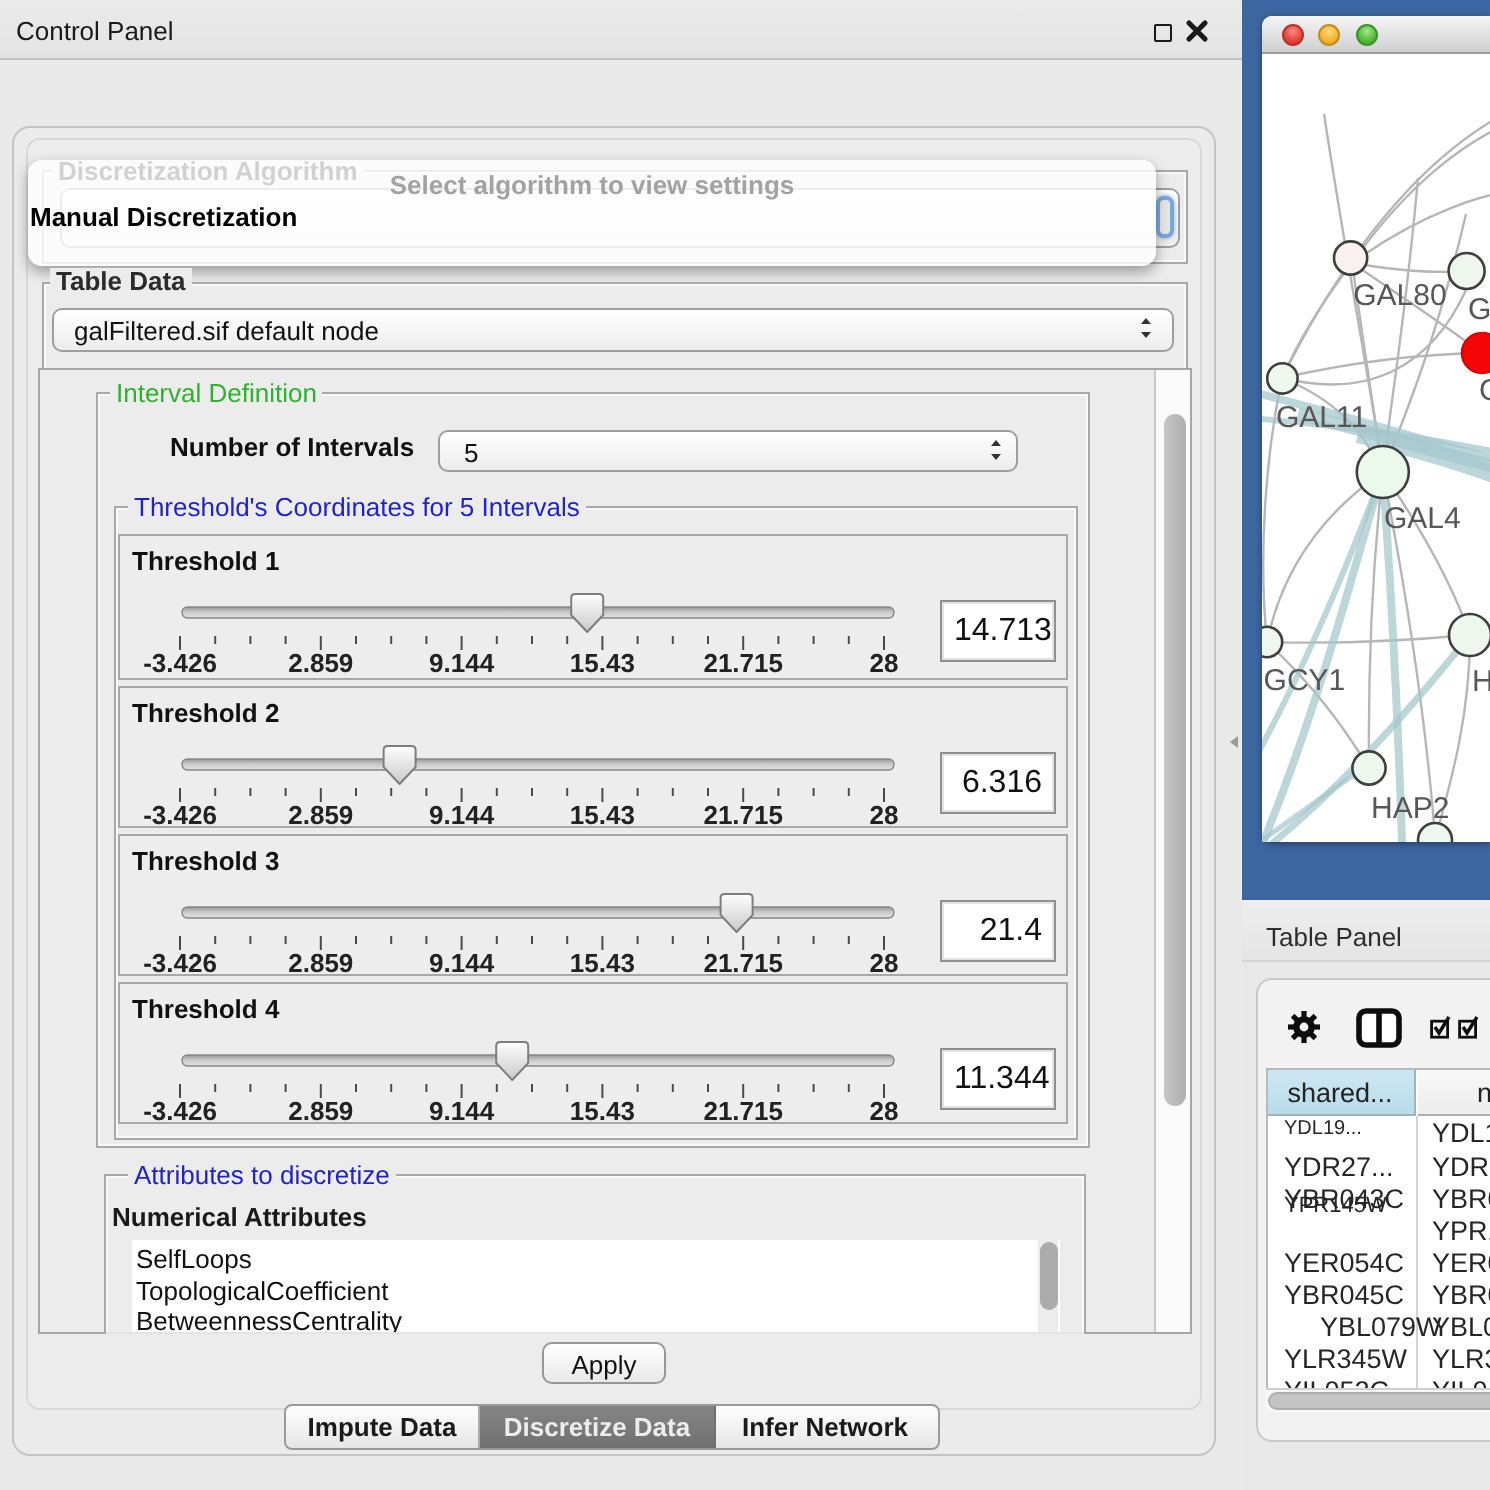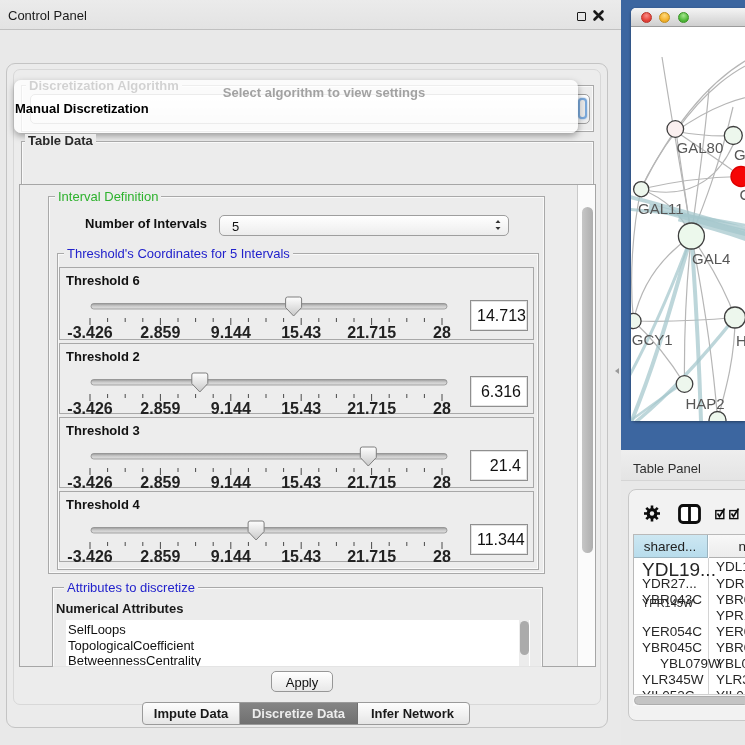--- a/index.html
+++ b/index.html
@@ -12,21 +12,21 @@
          background:linear-gradient(#ffffff,#f4f4f4 60%,#ececec);
          font-size:13px;color:#111;}
   .combo .ar{position:absolute;right:9px;}
   .arrup{width:0;height:0;border-left:4px solid transparent;border-right:4px solid transparent;border-bottom:5px solid #333;}
   .arrdn{width:0;height:0;border-left:4px solid transparent;border-right:4px solid transparent;border-top:5px solid #333;margin-top:2px;}
   .tpanel{position:absolute;left:59px;width:475px;border:1px solid #a8a8a8;background:#ededed;}
   .tpanel .tt{position:absolute;left:6px;top:5px;font-weight:bold;font-size:13px;color:#111;}
   .vbox{position:absolute;left:410px;top:32px;width:44px;height:29px;background:#fff;
         border:1px solid #8f8f8f;box-shadow:inset 0 0 0 1px #e3e3e3;
         font-size:16px;color:#111;text-align:right;padding:0 6px;line-height:29px;}
-  .ticklab{position:absolute;top:56px;font-size:16px;font-weight:bold;color:#222;transform:translateX(-50%);}
+  .ticklab{position:absolute;top:56px;font-size:13px;font-weight:bold;color:#222;transform:translateX(-50%);}
   .seg{display:inline-block;height:100%;font-size:13px;color:#1a1a1a;text-align:center;
        border-right:1px solid #ababab;box-sizing:border-box;}
   .seg:last-child{border-right:none;}
 </style>
 </head>
 <body>
 <div id="stage">
 
   <div class="abs" style="left:0;top:0;width:693px;height:30px;background:linear-gradient(#ebebeb,#e3e3e3);border-bottom:1px solid #c0c0c0;box-sizing:border-box;">
     <div class="abs" style="left:8px;top:8px;font-size:13px;color:#1a1a1a;">Control Panel</div>
@@ -40,46 +40,52 @@
   <div class="abs" style="left:6px;top:63px;width:602px;height:665px;border-radius:9px;border:1px solid #c4c4c4;background:#ebebeb;box-sizing:border-box;"></div>
 
   <div class="abs" style="left:13px;top:69px;width:588px;height:636px;border-radius:7px;border:1px solid #d8d8d8;background:#ececec;box-sizing:border-box;"></div>
 
   <div class="abs etched" style="left:21px;top:85px;width:571px;height:45px;"></div>
   <div class="gtitle" style="left:26px;top:78.5px;font-weight:bold;color:#1a1a1a;">Discretization Algorithm</div>
   <div class="combo" style="left:30px;top:94px;width:558px;height:28px;"></div>
   <div class="abs" style="left:577.5px;top:98px;width:9.5px;height:21px;border:2.5px solid #79a7d9;border-radius:4px;background:#e8e8e8;box-sizing:border-box;box-shadow:0 0 2px #79a7d9;"></div>
 
   <div class="abs" style="left:14px;top:79.5px;width:564px;height:53.5px;background:rgba(255,255,255,.8);border-radius:7px;box-shadow:0 3px 7px rgba(0,0,0,.35);"></div>
-  <div class="abs" style="left:14px;top:84.5px;width:564px;text-align:center;font-size:13px;color:#a2a2a2;font-weight:bold;margin-left:28px;">Select algorithm to view settings</div>
+  <div class="abs" style="left:14px;top:84.5px;width:564px;text-align:center;font-size:13px;color:#a2a2a2;font-weight:bold;">Select algorithm to view settings</div>
   <div class="abs" style="left:15px;top:100.5px;font-size:13px;font-weight:bold;color:#000;">Manual Discretization</div>
 
   <div class="abs etched" style="left:21px;top:141px;width:571px;height:43px;"></div>
   <div class="gtitle" style="left:25px;top:134px;font-weight:bold;color:#2b2b2b;">Table Data</div>
+  <div class="combo" style="left:26px;top:154px;width:561px;height:22px;line-height:21px;padding-left:10px;box-sizing:border-box;">galFiltered.sif default node
+    <div class="ar" style="top:3px;">
+        <div class="arrup" style="transform:scale(.62);"></div>
+        <div class="arrdn" style="transform:scale(.62);"></div>
+      </div>
+  </div>
 
   <div class="abs" style="left:19px;top:184px;width:577px;height:483px;border:1px solid #a6a6a6;background:#ececec;box-sizing:border-box;"></div>
 
   <div class="abs" style="left:577px;top:185px;width:18px;height:481px;background:#fbfbfb;border-left:1px solid #c9c9c9;box-sizing:border-box;"></div>
   <div class="abs" style="left:582px;top:207px;width:11px;height:346px;border-radius:5.5px;background:linear-gradient(90deg,#c6c6c6,#aeaeae);"></div>
 
   <div class="abs etched" style="left:48px;top:196px;width:495px;height:376px;"></div>
   <div class="gtitle" style="left:55px;top:190px;color:#2db22d;">Interval Definition</div>
   <div class="abs" style="left:85px;top:216px;font-size:13px;font-weight:bold;color:#111;">Number of Intervals</div>
   <div class="combo" style="left:219px;top:215px;width:290px;height:21px;line-height:21px;padding-left:12px;box-sizing:border-box;">5
     <div class="ar" style="top:3px;right:6px;">
         <div class="arrup" style="transform:scale(.62);"></div>
         <div class="arrdn" style="transform:scale(.62);"></div>
       </div>
   </div>
 
   <div class="abs etched" style="left:57px;top:253px;width:480px;height:315px;"></div>
   <div class="gtitle" style="left:64px;top:247px;color:#2222cc;background:#ececec;">Threshold's Coordinates for 5 Intervals</div>
 
   <div class="tpanel" style="top:267px;height:73px;box-sizing:border-box;">
-    <div class="tt">Threshold 6</div>
+    <div class="tt">Threshold 1</div>
     <svg style="position:absolute;left:0;top:24px;" width="475" height="40" viewBox="0 0 475 40">
       <defs>
         <linearGradient id="tr0" x1="0" y1="0" x2="0" y2="1">
           <stop offset="0" stop-color="#979797"></stop>
             <stop offset="0.45" stop-color="#c9c9c9"></stop>
             <stop offset="1" stop-color="#e2e2e2"></stop>
         </linearGradient>
         <linearGradient id="th0" x1="0" y1="0" x2="0" y2="1">
           <stop offset="0" stop-color="#fefefe"></stop>
             <stop offset="1" stop-color="#c9c9c9"></stop>
@@ -365,21 +371,21 @@
       <path d="M17.5 8.5 L19.5 11.5 L24.5 3.5" stroke-width="1.7"></path>
     </g>
   </svg>
 
   <div class="abs" style="left:632.5px;top:533.5px;width:113px;height:161px;border:1px solid #b9b9b9;border-right:none;background:#fff;box-sizing:border-box;"></div>
   <div class="abs" style="left:633.5px;top:534.5px;width:74px;height:23.7px;background:linear-gradient(#cde7f2,#b8dcec);border-right:1px solid #9cb4bf;border-bottom:1px solid #9cb4bf;box-sizing:border-box;text-align:center;font-size:13.5px;color:#222;line-height:23px;">shared...</div>
   <div class="abs" style="left:708.5px;top:534.5px;width:37px;height:23.7px;background:linear-gradient(#f8f8f8,#ececec);border-bottom:1px solid #b0b0b0;box-sizing:border-box;overflow:hidden;">
       <span style="position:absolute;left:30px;font-size:13.5px;color:#222;line-height:23px;">na</span>
     </div>
   <div class="abs" style="left:707.5px;top:558.2px;width:1px;height:136px;background:#d4d4d4;"></div>
-  <div class="abs" style="left:642px;top:559.4px;font-size:19px;color:#262626;">YDL19...</div>
+  <div class="abs" style="left:642px;top:559.4px;font-size:10px;color:#262626;">YDL19...</div>
   <div class="abs" style="left:716px;top:559.4px;font-size:13.5px;color:#262626;">YDL1</div>
   <div class="abs" style="left:642px;top:575.5px;font-size:13.5px;color:#262626;">YDR27...</div>
   <div class="abs" style="left:716px;top:575.5px;font-size:13.5px;color:#262626;">YDR2</div>
   <div class="abs" style="left:642px;top:591.6px;font-size:13.5px;color:#262626;">YBR043C</div>
   <div class="abs" style="left:716px;top:591.6px;font-size:13.5px;color:#262626;">YBR0</div>
   <div class="abs" style="left:642px;top:597px;font-size:11px;color:#262626;">YPR145W</div>
   <div class="abs" style="left:716px;top:607.7px;font-size:13.5px;color:#262626;">YPR1</div>
   <div class="abs" style="left:642px;top:623.8px;font-size:13.5px;color:#262626;">YER054C</div>
   <div class="abs" style="left:716px;top:623.8px;font-size:13.5px;color:#262626;">YER0</div>
   <div class="abs" style="left:642px;top:639.9px;font-size:13.5px;color:#262626;">YBR045C</div>

